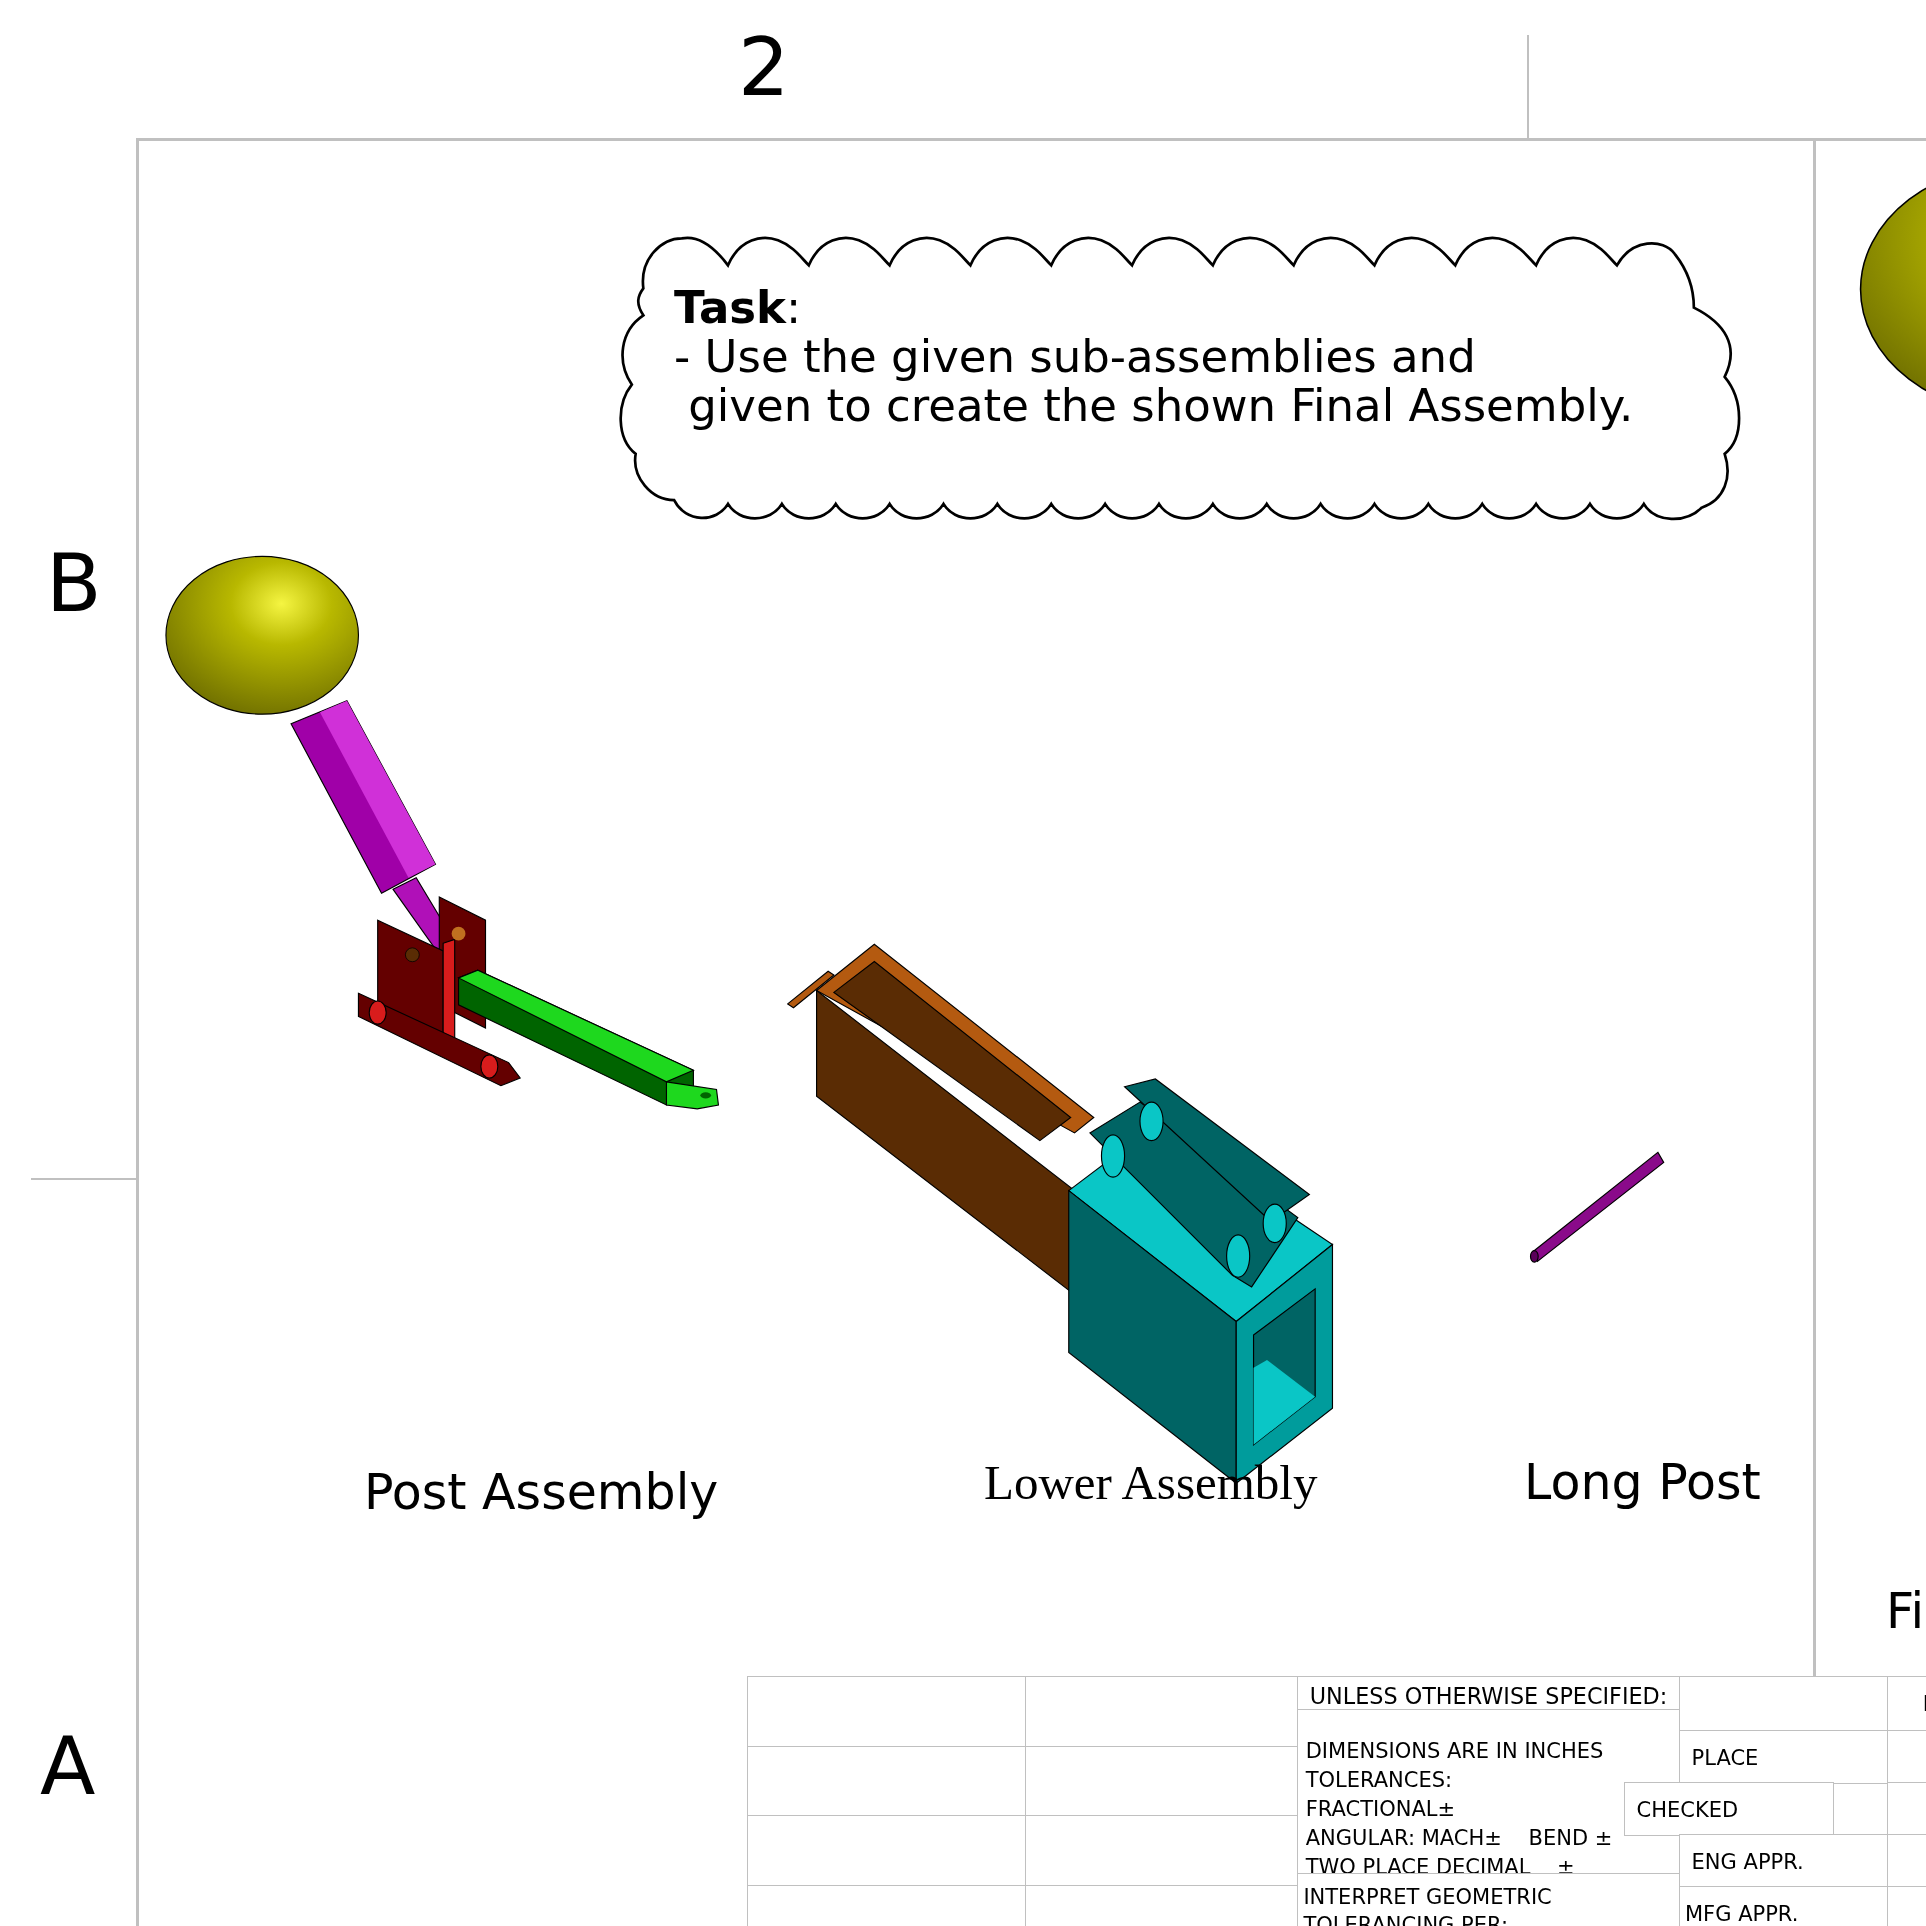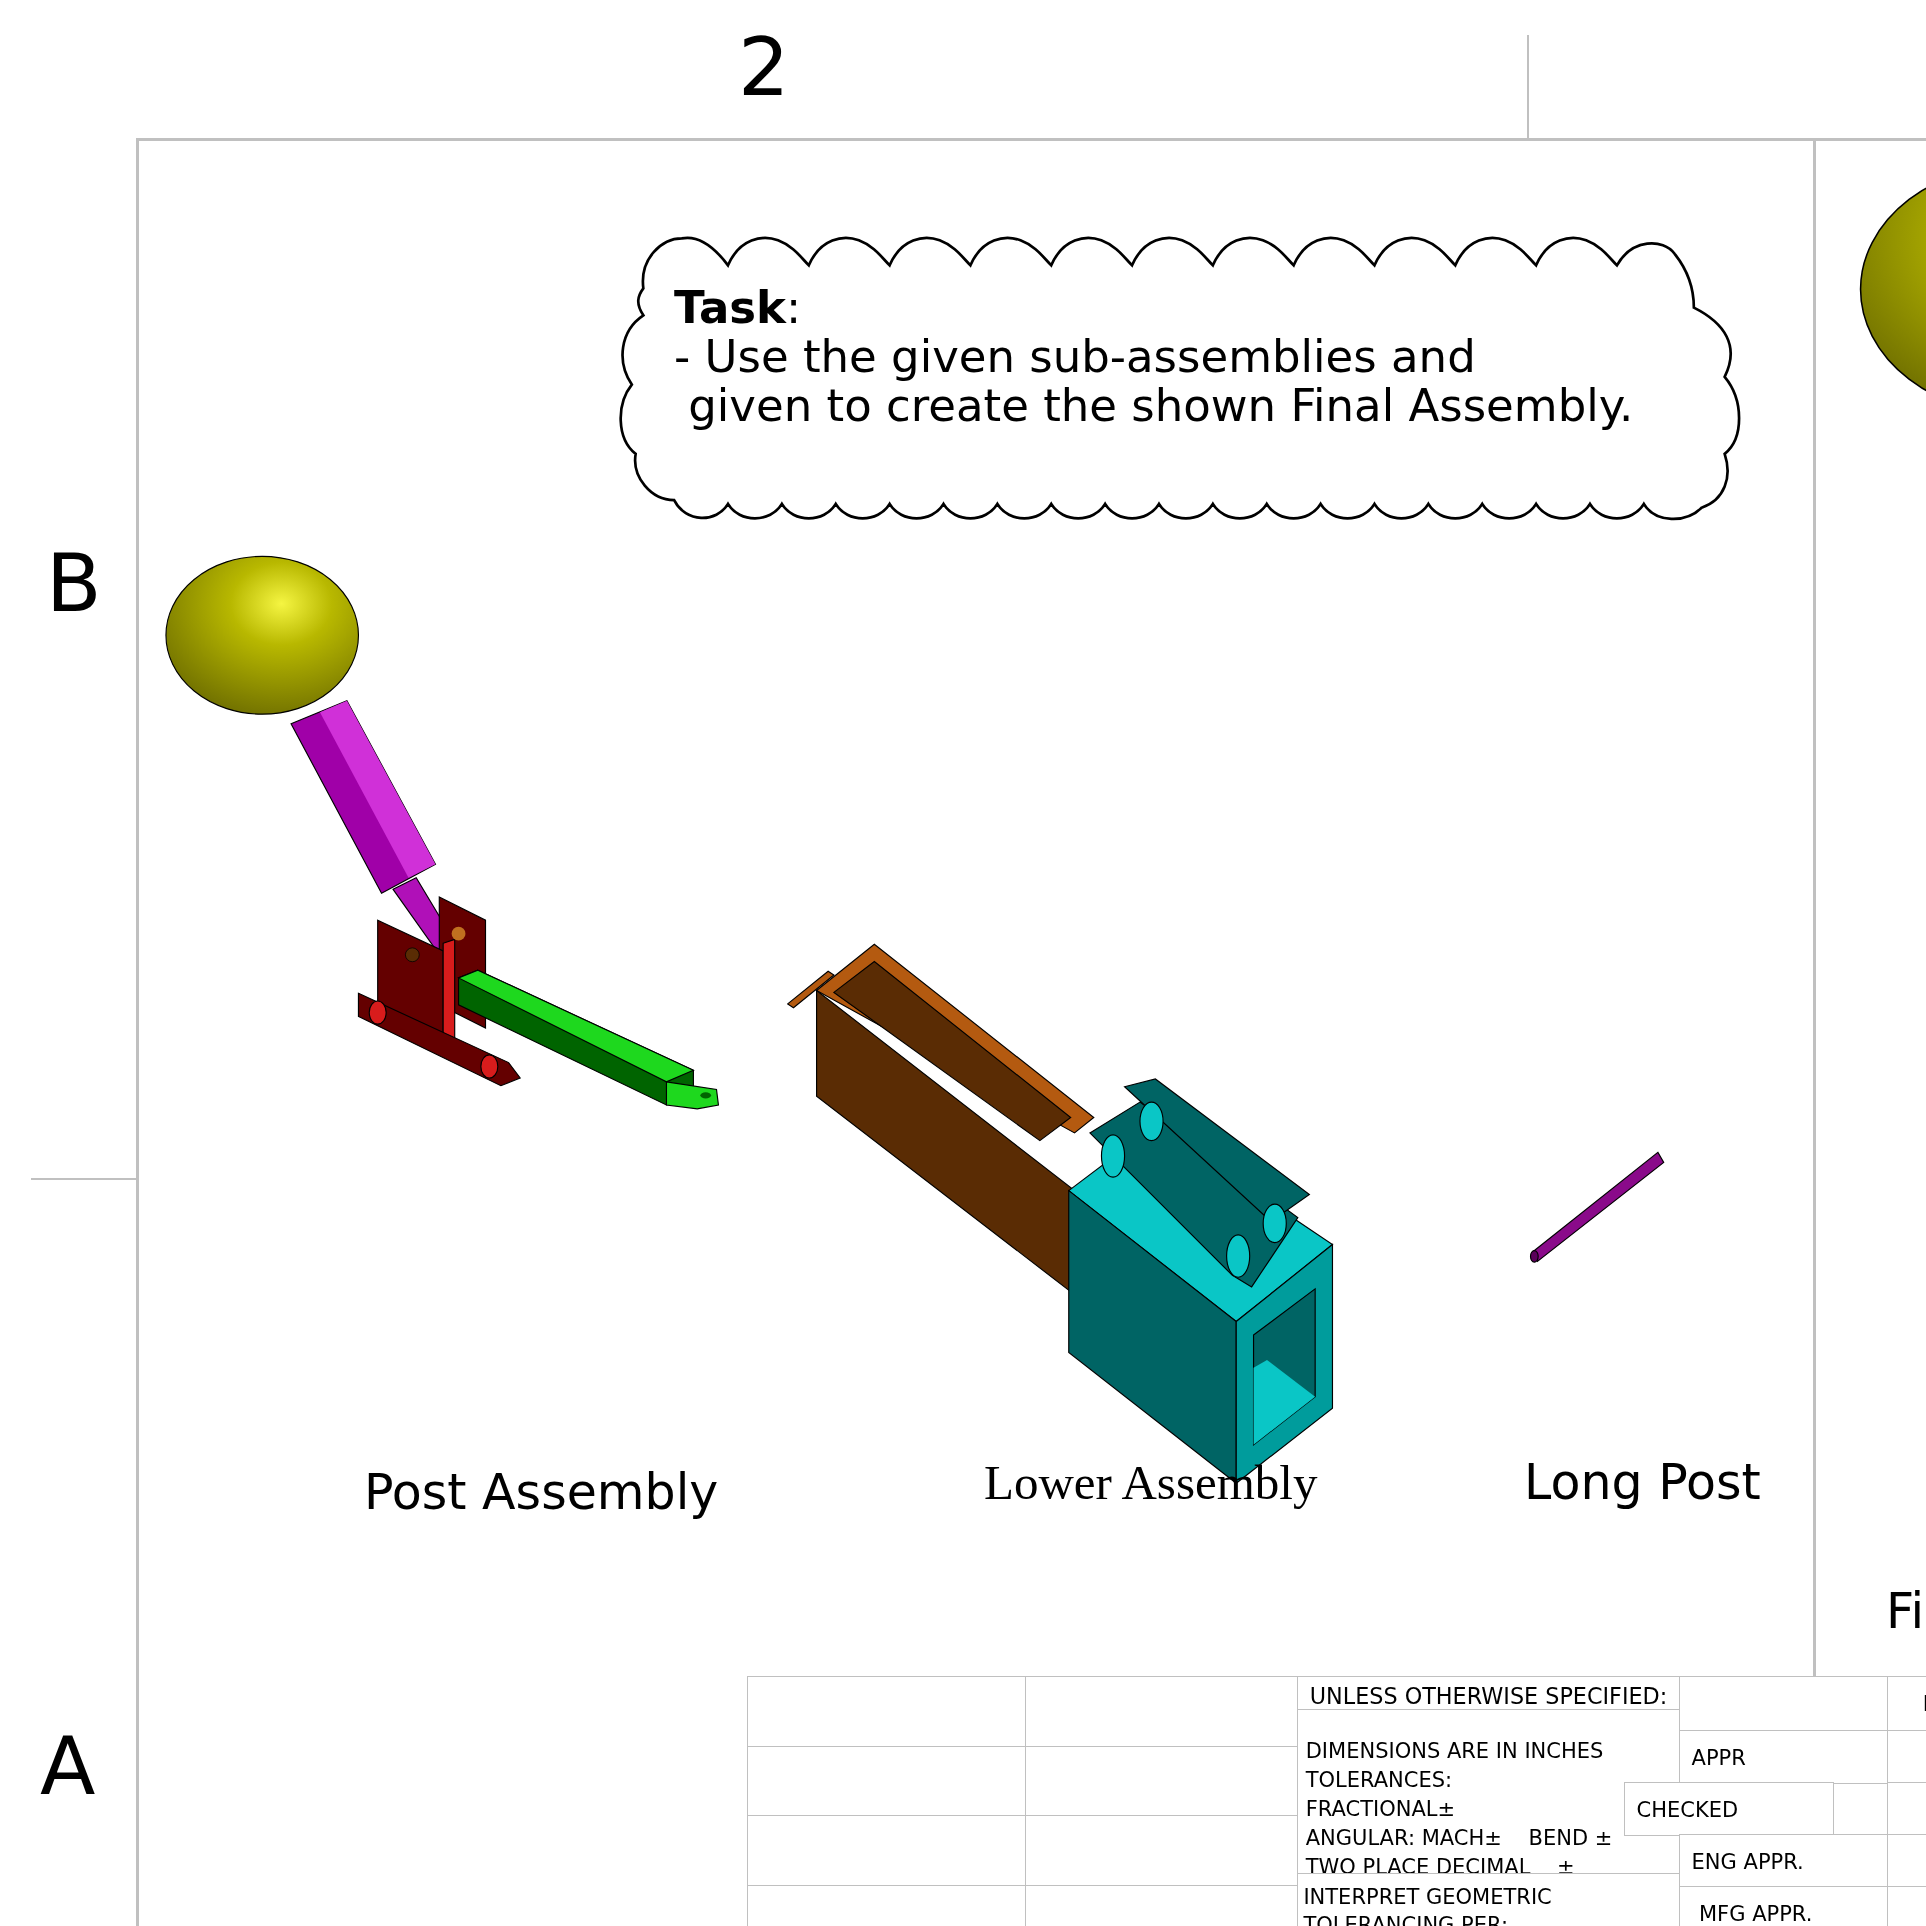--- a/index.html
+++ b/index.html
@@ -235,36 +235,36 @@
 
 </div>
 
 <div>
   <div class="cell" style="left:1679px;top:1676px;width:210px;height:55px;"></div>
   <div class="cell" style="left:1887px;top:1676px;width:133px;height:55px;">
     <div class="t-sm" style="left:0;width:100%;top:15.4px;text-align:center;">NAME</div>
   </div>
 
   <div class="cell" style="left:1679px;top:1730px;width:210px;height:54px;">
-      <div class="t-sm" style="left:11.6px;top:15.4px;">APPR</div>
+      <div class="t-sm" style="left:11.6px;top:15.4px;">PLACE</div>
     </div>
   <div class="cell" style="left:1887px;top:1730px;width:133px;height:54px;"></div>
 
   <div class="cell" style="left:1624px;top:1782px;width:210px;height:54px;">
       <div class="t-sm" style="left:11.6px;top:15.4px;">CHECKED</div>
     </div>
   <div class="cell" style="left:1887px;top:1782px;width:133px;height:54px;"></div>
 
   <div class="cell" style="left:1679px;top:1834px;width:210px;height:54px;">
       <div class="t-sm" style="left:11.6px;top:15.4px;">ENG APPR.</div>
     </div>
   <div class="cell" style="left:1887px;top:1834px;width:133px;height:54px;"></div>
 
   <div class="cell" style="left:1679px;top:1886px;width:210px;height:54px;">
-      <div class="t-sm" style="left:19px;top:15.4px;">MFG APPR.</div>
+      <div class="t-sm" style="left:5px;top:15.4px;">MFG APPR.</div>
     </div>
   <div class="cell" style="left:1887px;top:1886px;width:133px;height:54px;"></div>
 
 </div>
 
 <div>
   
   
   
   

